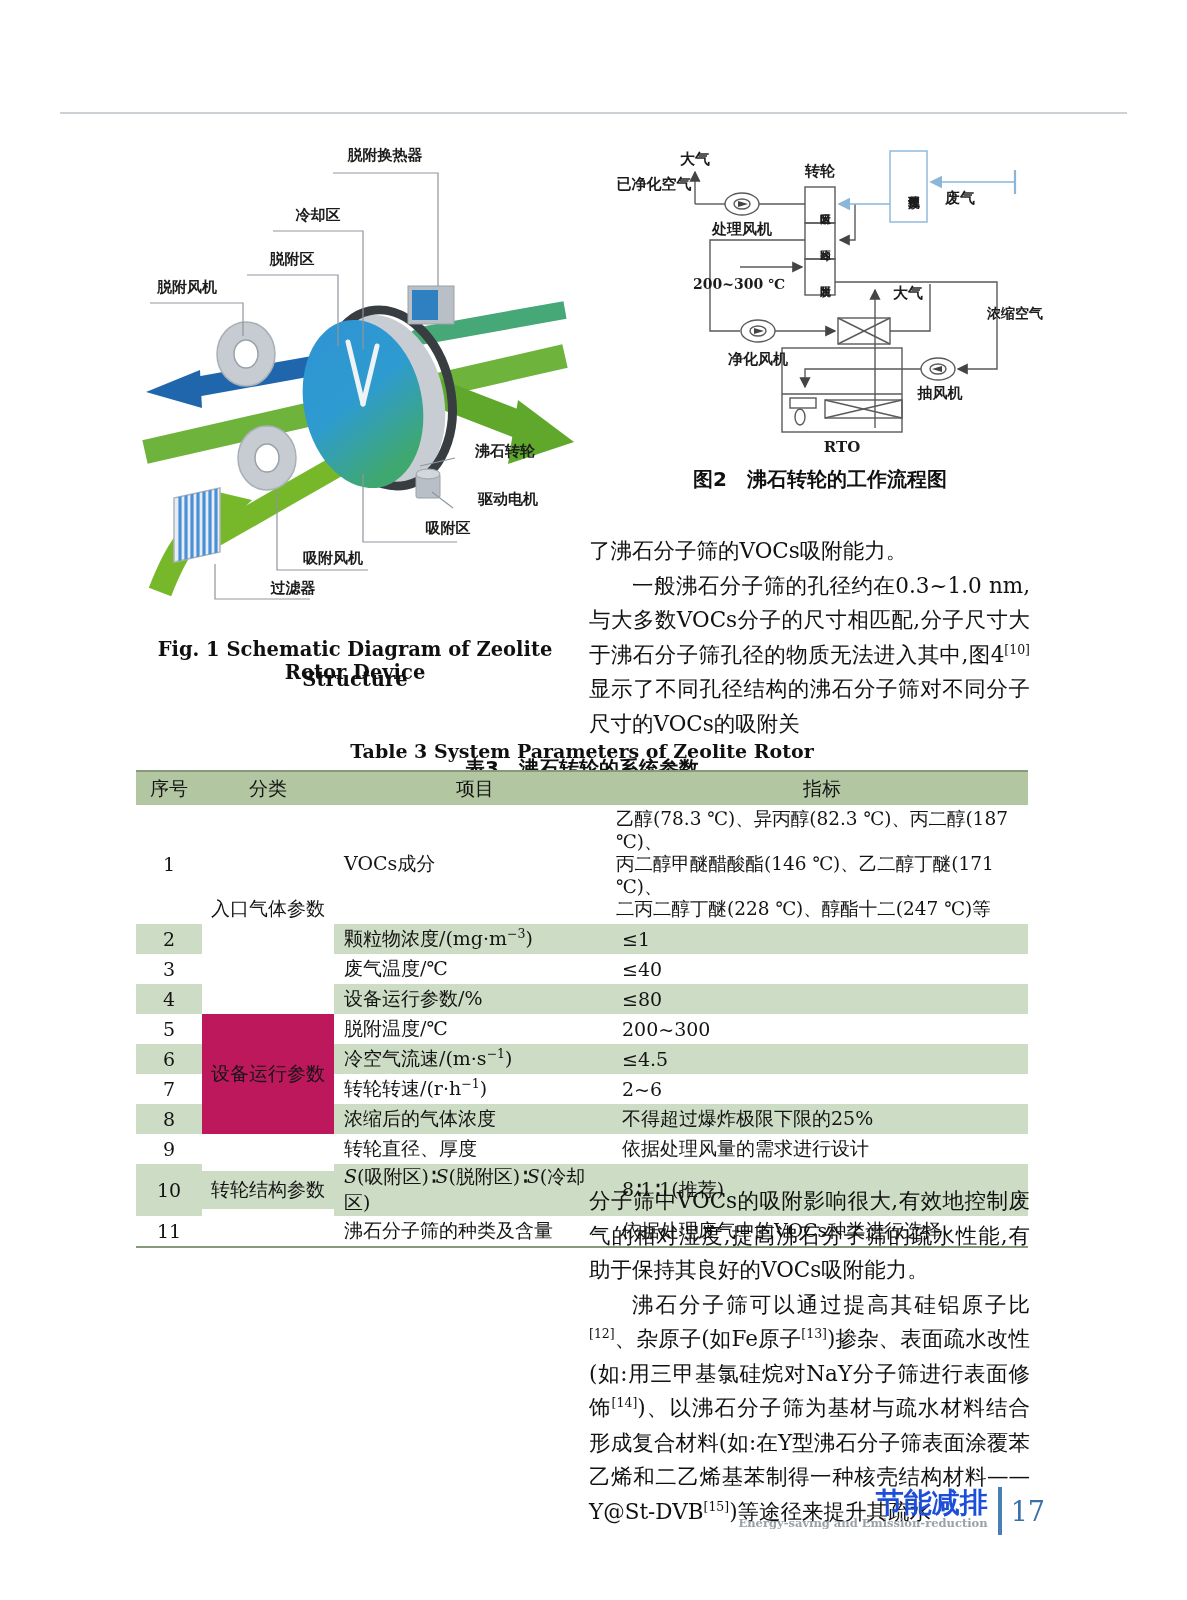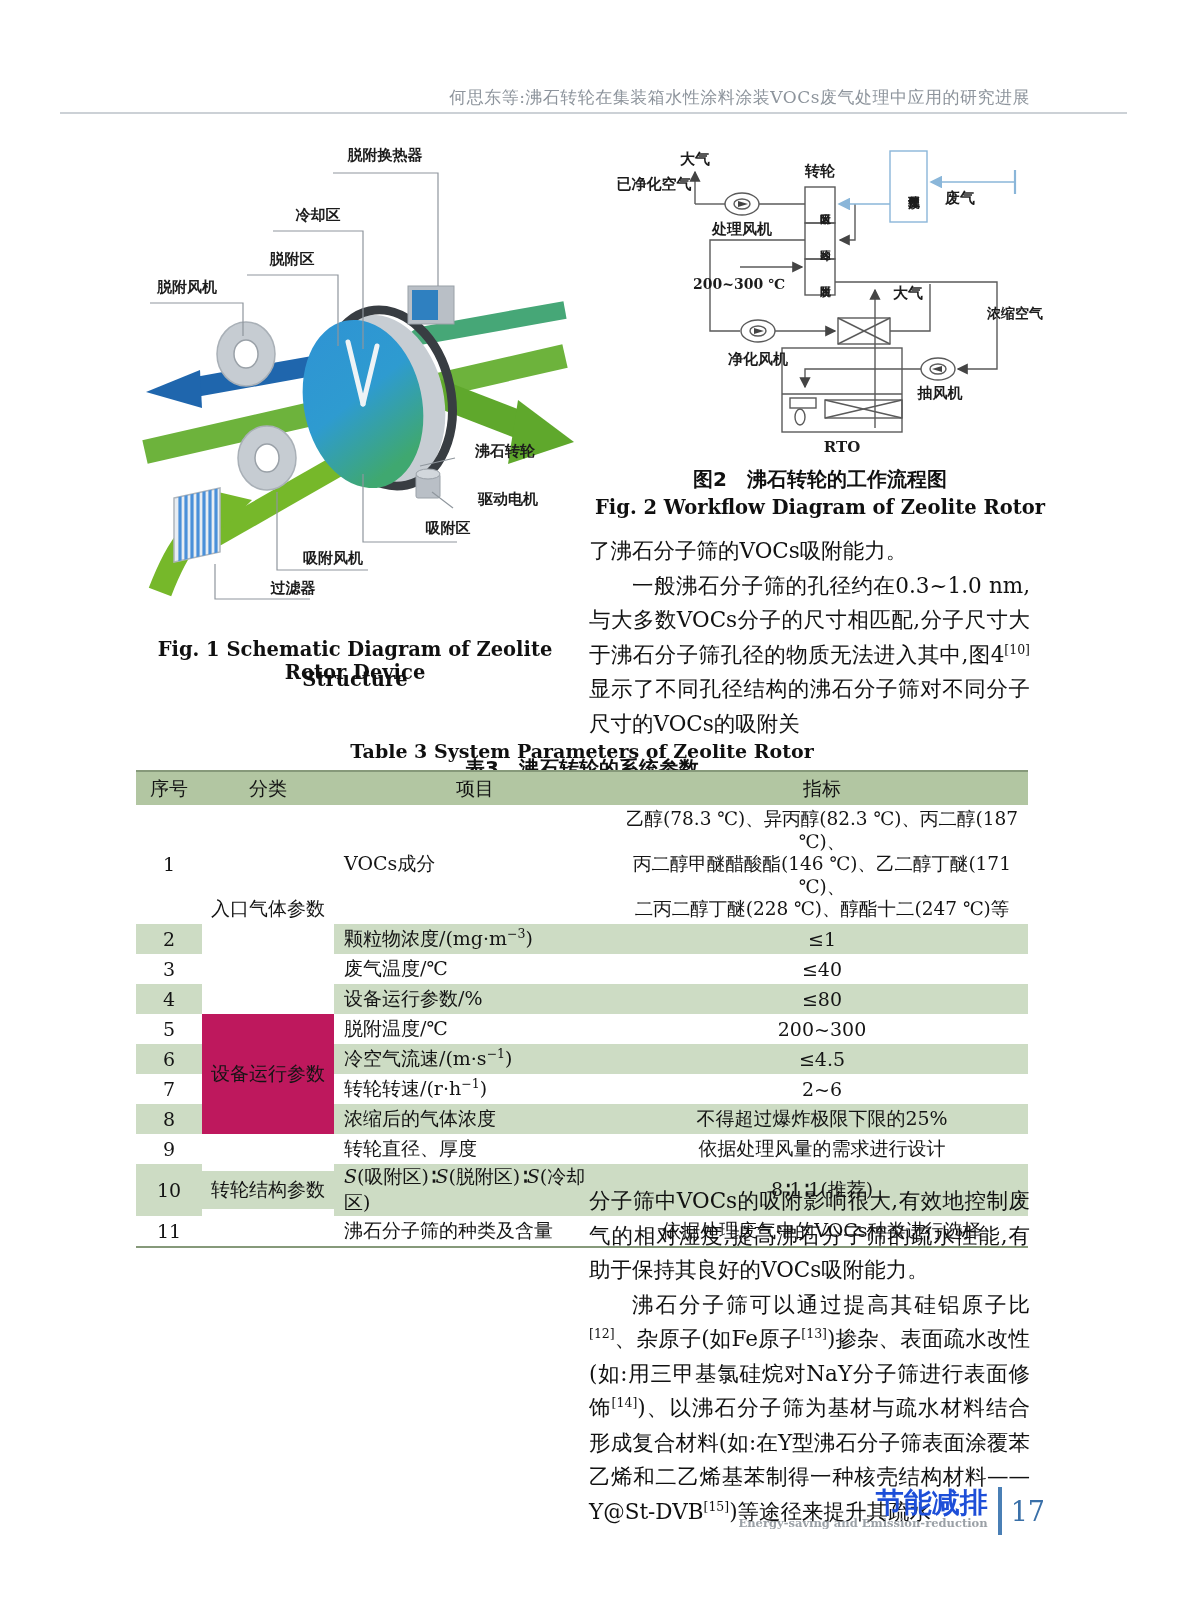--- a/index.html
+++ b/index.html
@@ -35,42 +35,41 @@
   #tbl-title-zh{position:absolute;left:136px;top:712px;width:892px;margin-top:43px;}
   #tbl-title-en{position:absolute;left:136px;top:740px;width:892px;font-size:19px;}
   #param-table{position:absolute;left:136px;top:770px;width:892px;border-collapse:collapse;
     font-size:19px;color:#141414;border-top:2px solid #86997a;border-bottom:2px solid #86997a;}
   #param-table th{background:#b2c6a2;font-weight:normal;height:33px;padding:0;}
   #param-table td{padding:0 6px;height:30px;}
   #param-table tr.tall td{height:70px;}
   #param-table .c-no{text-align:center;width:54px;}
   #param-table .c-cat{text-align:center;width:120px;}
   #param-table .c-item{text-align:left;width:266px;padding-left:10px;}
-  #param-table .c-val{text-align:center;}
+  #param-table .c-val{}
   #param-table tr.alt .c-no, #param-table tr.alt .c-item, #param-table tr.alt .c-val{background:#cddcc4;}
   #param-table td.cat-white{background:#ffffff;}
   #param-table td.cat-green{background:#be185d;}
   #param-table td.cat-band{background:linear-gradient(180deg,#ffffff 0 33.4%,#cddcc4 33.4% 66.7%,#ffffff 66.7%);}
   #param-table .tall .c-val{font-size:18.5px;line-height:22.5px;padding:3px 0;}
   #param-table i{font-style:italic;font-family:"DejaVu Serif",serif;}
 
   
   #footer{position:absolute;right:142px;top:1487px;display:flex;align-items:center;}
   #footer .f-text{text-align:right;margin-right:10px;}
   #footer .f-zh{font-family:"DejaVu Sans",sans-serif;font-weight:bold;font-size:28px;color:#1d4ed8;line-height:24px;}
   #footer .f-en{font-family:"DejaVu Serif",serif;font-size:11.5px;color:#9aa0a6;font-weight:bold;line-height:16px;}
   #footer .f-bar{width:4px;height:48px;background:#4a7fb5;margin-right:9px;}
   #footer .f-num{font-family:"DejaVu Serif",serif;font-size:27px;color:#3a70a8;}
 </style>
 </head>
 <body>
 
 <div id="page">
 
-  <div id="running-head">何思东等:沸石转轮在集装箱水性涂料涂装VOCs废气处理中应用的研究进展</div>
   <div id="head-rule"></div>
 
   <div class="fig" style="left:120px;top:140px;width:460px;height:462px;">
     <svg width="460" height="462" viewBox="0 0 460 462">
       <defs>
         <linearGradient id="discGrad" x1="0" y1="0" x2="0.35" y2="1">
           <stop offset="0" stop-color="#2f93d4"></stop>
             <stop offset="0.55" stop-color="#2e9bd0"></stop>
             <stop offset="1" stop-color="#3fa870"></stop>
         </linearGradient>
@@ -230,21 +229,20 @@
     <div class="fig-label v-label" style="left:307px;top:22px;width:24px;height:66px;font-size:11.5px;letter-spacing:0;">废气预处理</div>
     <div class="fig-label" style="left:345px;top:57px;width:50px;">废气</div>
     <div class="fig-label" style="left:90px;top:144px;width:118px;font-size:14px;">200~300 ℃</div>
     <div class="fig-label" style="left:293px;top:152px;width:50px;">大气</div>
     <div class="fig-label" style="left:390px;top:173px;width:70px;font-size:14px;">浓缩空气</div>
     <div class="fig-label" style="left:128px;top:218px;width:80px;">净化风机</div>
     <div class="fig-label" style="left:320px;top:252px;width:60px;">抽风机</div>
     <div class="fig-label" style="left:227px;top:306px;width:50px;">RTO</div>
   </div>
   <div class="cap-zh" style="position:absolute;left:590px;top:466px;width:460px;">图2　沸石转轮的工作流程图</div>
-  <div class="cap-en" style="position:absolute;left:590px;top:496px;width:460px;">Fig. 2  Workflow Diagram of Zeolite Rotor</div>
 
   <div class="col" style="left:589px;top:534px;">
     <p class="para">了沸石分子筛的VOCs吸附能力。</p>
     <p class="para indent">一般沸石分子筛的孔径约在0.3~1.0 nm,与大多数VOCs分子的尺寸相匹配,分子尺寸大于沸石分子筛孔径的物质无法进入其中,图4<sup class="ref">[10]</sup>显示了不同孔径结构的沸石分子筛对不同分子尺寸的VOCs的吸附关</p>
   </div>
 
   <div id="tbl-title-zh" class="cap-zh">表3　沸石转轮的系统参数</div>
   <div id="tbl-title-en" class="cap-en">Table 3  System Parameters of Zeolite Rotor</div>
   <table id="param-table">
     <colgroup>

